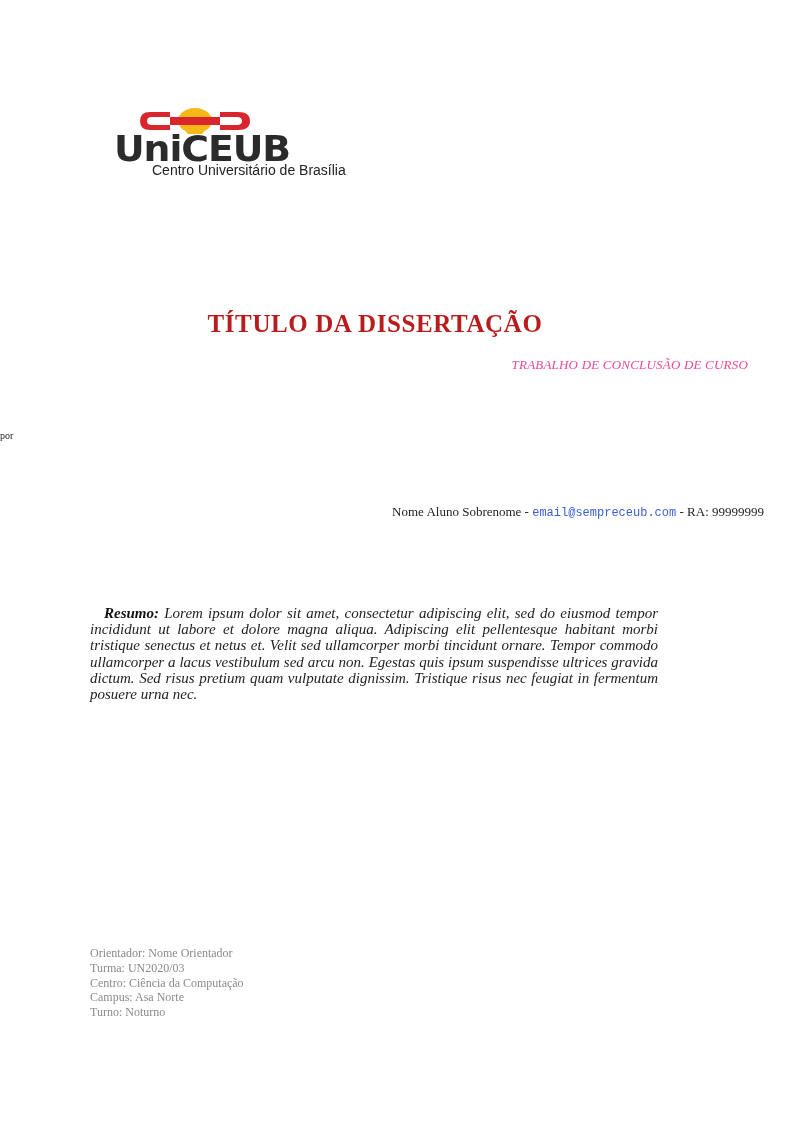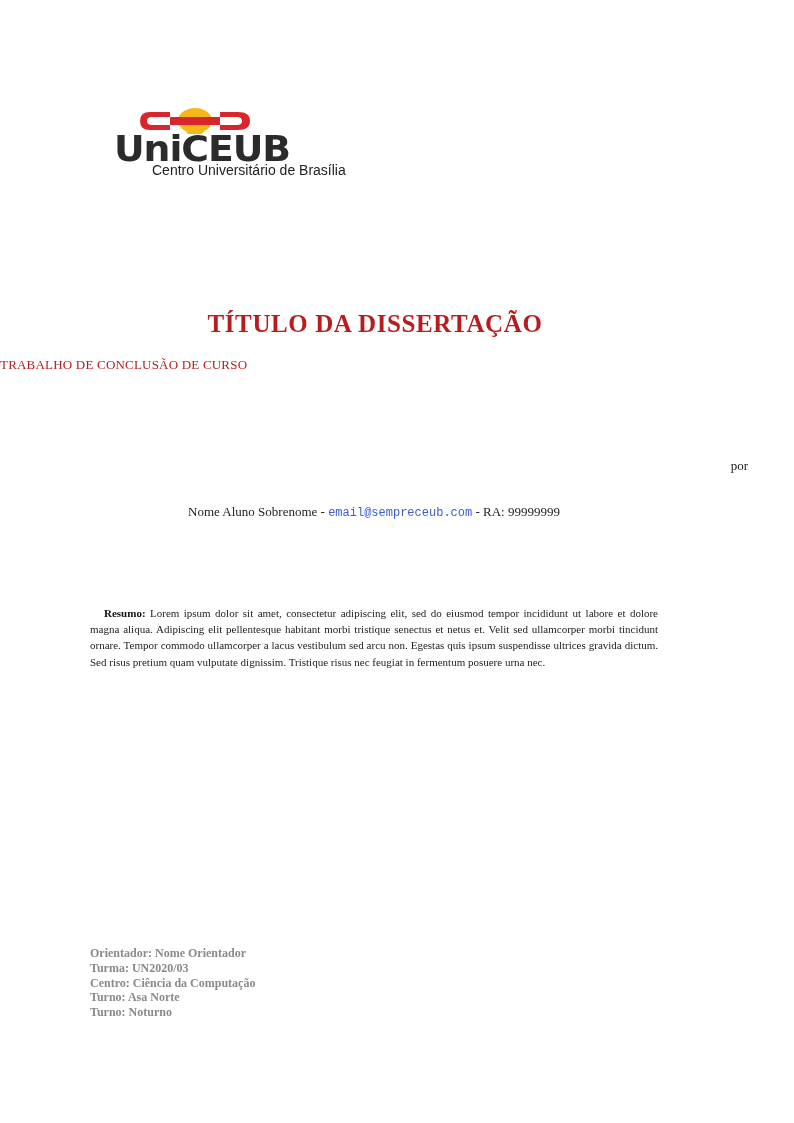--- a/index.html
+++ b/index.html
@@ -63,82 +63,82 @@
       font-weight: bold;
       font-size: 25px;
       letter-spacing: 0.6px;
       color: #b91c1c;
     }
     .subtitle {
       position: absolute;
       left: 0;
       width: 748px;
       top: 357px;
-      text-align: left;
+      text-align: right;
       font-family: "Liberation Serif", serif;
       font-size: 13px;
-      color: #b91c1c;
+      color: #ec4899;
       letter-spacing: 0.2px;
+      font-style: italic;
     }
     .por {
       position: absolute;
       left: 0;
       width: 748px;
       top: 430px;
-      text-align: right;
+      text-align: left;
       font-family: "Liberation Serif", serif;
-      font-size: 13px;
+      font-size: 10px;
       color: #222;
-      margin-top: 28px;
     }
     .author-line {
       position: absolute;
-      left: 0;
+      left: 16px;
       width: 748px;
       top: 504px;
-      text-align: center;
+      text-align: right;
       font-family: "Liberation Serif", serif;
       font-size: 13px;
       color: #222;
       white-space: nowrap;
     }
     .email {
       font-family: "Liberation Mono", "DejaVu Sans Mono", monospace;
       font-size: 12px;
       color: #3a5fcd;
       text-decoration: none;
     }
     .abstract {
       position: absolute;
       left: 90px;
       width: 568px;
       top: 605px;
       font-family: "Liberation Serif", serif;
-      font-size: 11px;
+      font-size: 15px;
       line-height: 16.2px;
       color: #222;
       text-align: justify;
       text-indent: 14px;
+      font-style: italic;
     }
     .abstract b {
       font-weight: bold;
       color: #111;
     }
     .meta {
       position: absolute;
       left: 90px;
       top: 946px;
       font-family: "Liberation Serif", serif;
       font-size: 12px;
       line-height: 14.8px;
       color: #8a8a8a;
     }
     .meta div {
       white-space: nowrap;
-      font-weight: bold;
     }
   </style>
 </head>
 <body>
 
 <div class="logo">
   <svg class="logo-mark" viewBox="0 0 110 28" width="110" height="28">
 
     <path d="M38 14 A17 13 0 0 1 72 14 Z" fill="#f6b817"></path>
     <ellipse cx="55" cy="16" rx="16" ry="10" fill="#f6b817"></ellipse>
@@ -165,15 +165,15 @@
 
 <div class="abstract">
   <b>Resumo:</b>
   <span>Lorem ipsum dolor sit amet, consectetur adipiscing elit, sed do eiusmod tempor incididunt ut labore et dolore magna aliqua. Adipiscing elit pellentesque habitant morbi tristique senectus et netus et. Velit sed ullamcorper morbi tincidunt ornare. Tempor commodo ullamcorper a lacus vestibulum sed arcu non. Egestas quis ipsum suspendisse ultrices gravida dictum. Sed risus pretium quam vulputate dignissim. Tristique risus nec feugiat in fermentum posuere urna nec.</span>
 </div>
 
 <div class="meta">
   <div>Orientador: Nome Orientador</div>
   <div>Turma: UN2020/03</div>
   <div>Centro: Ciência da Computação</div>
-  <div>Turno: Asa Norte</div>
+  <div>Campus: Asa Norte</div>
   <div>Turno: Noturno</div>
 </div>
 
 </body></html>

